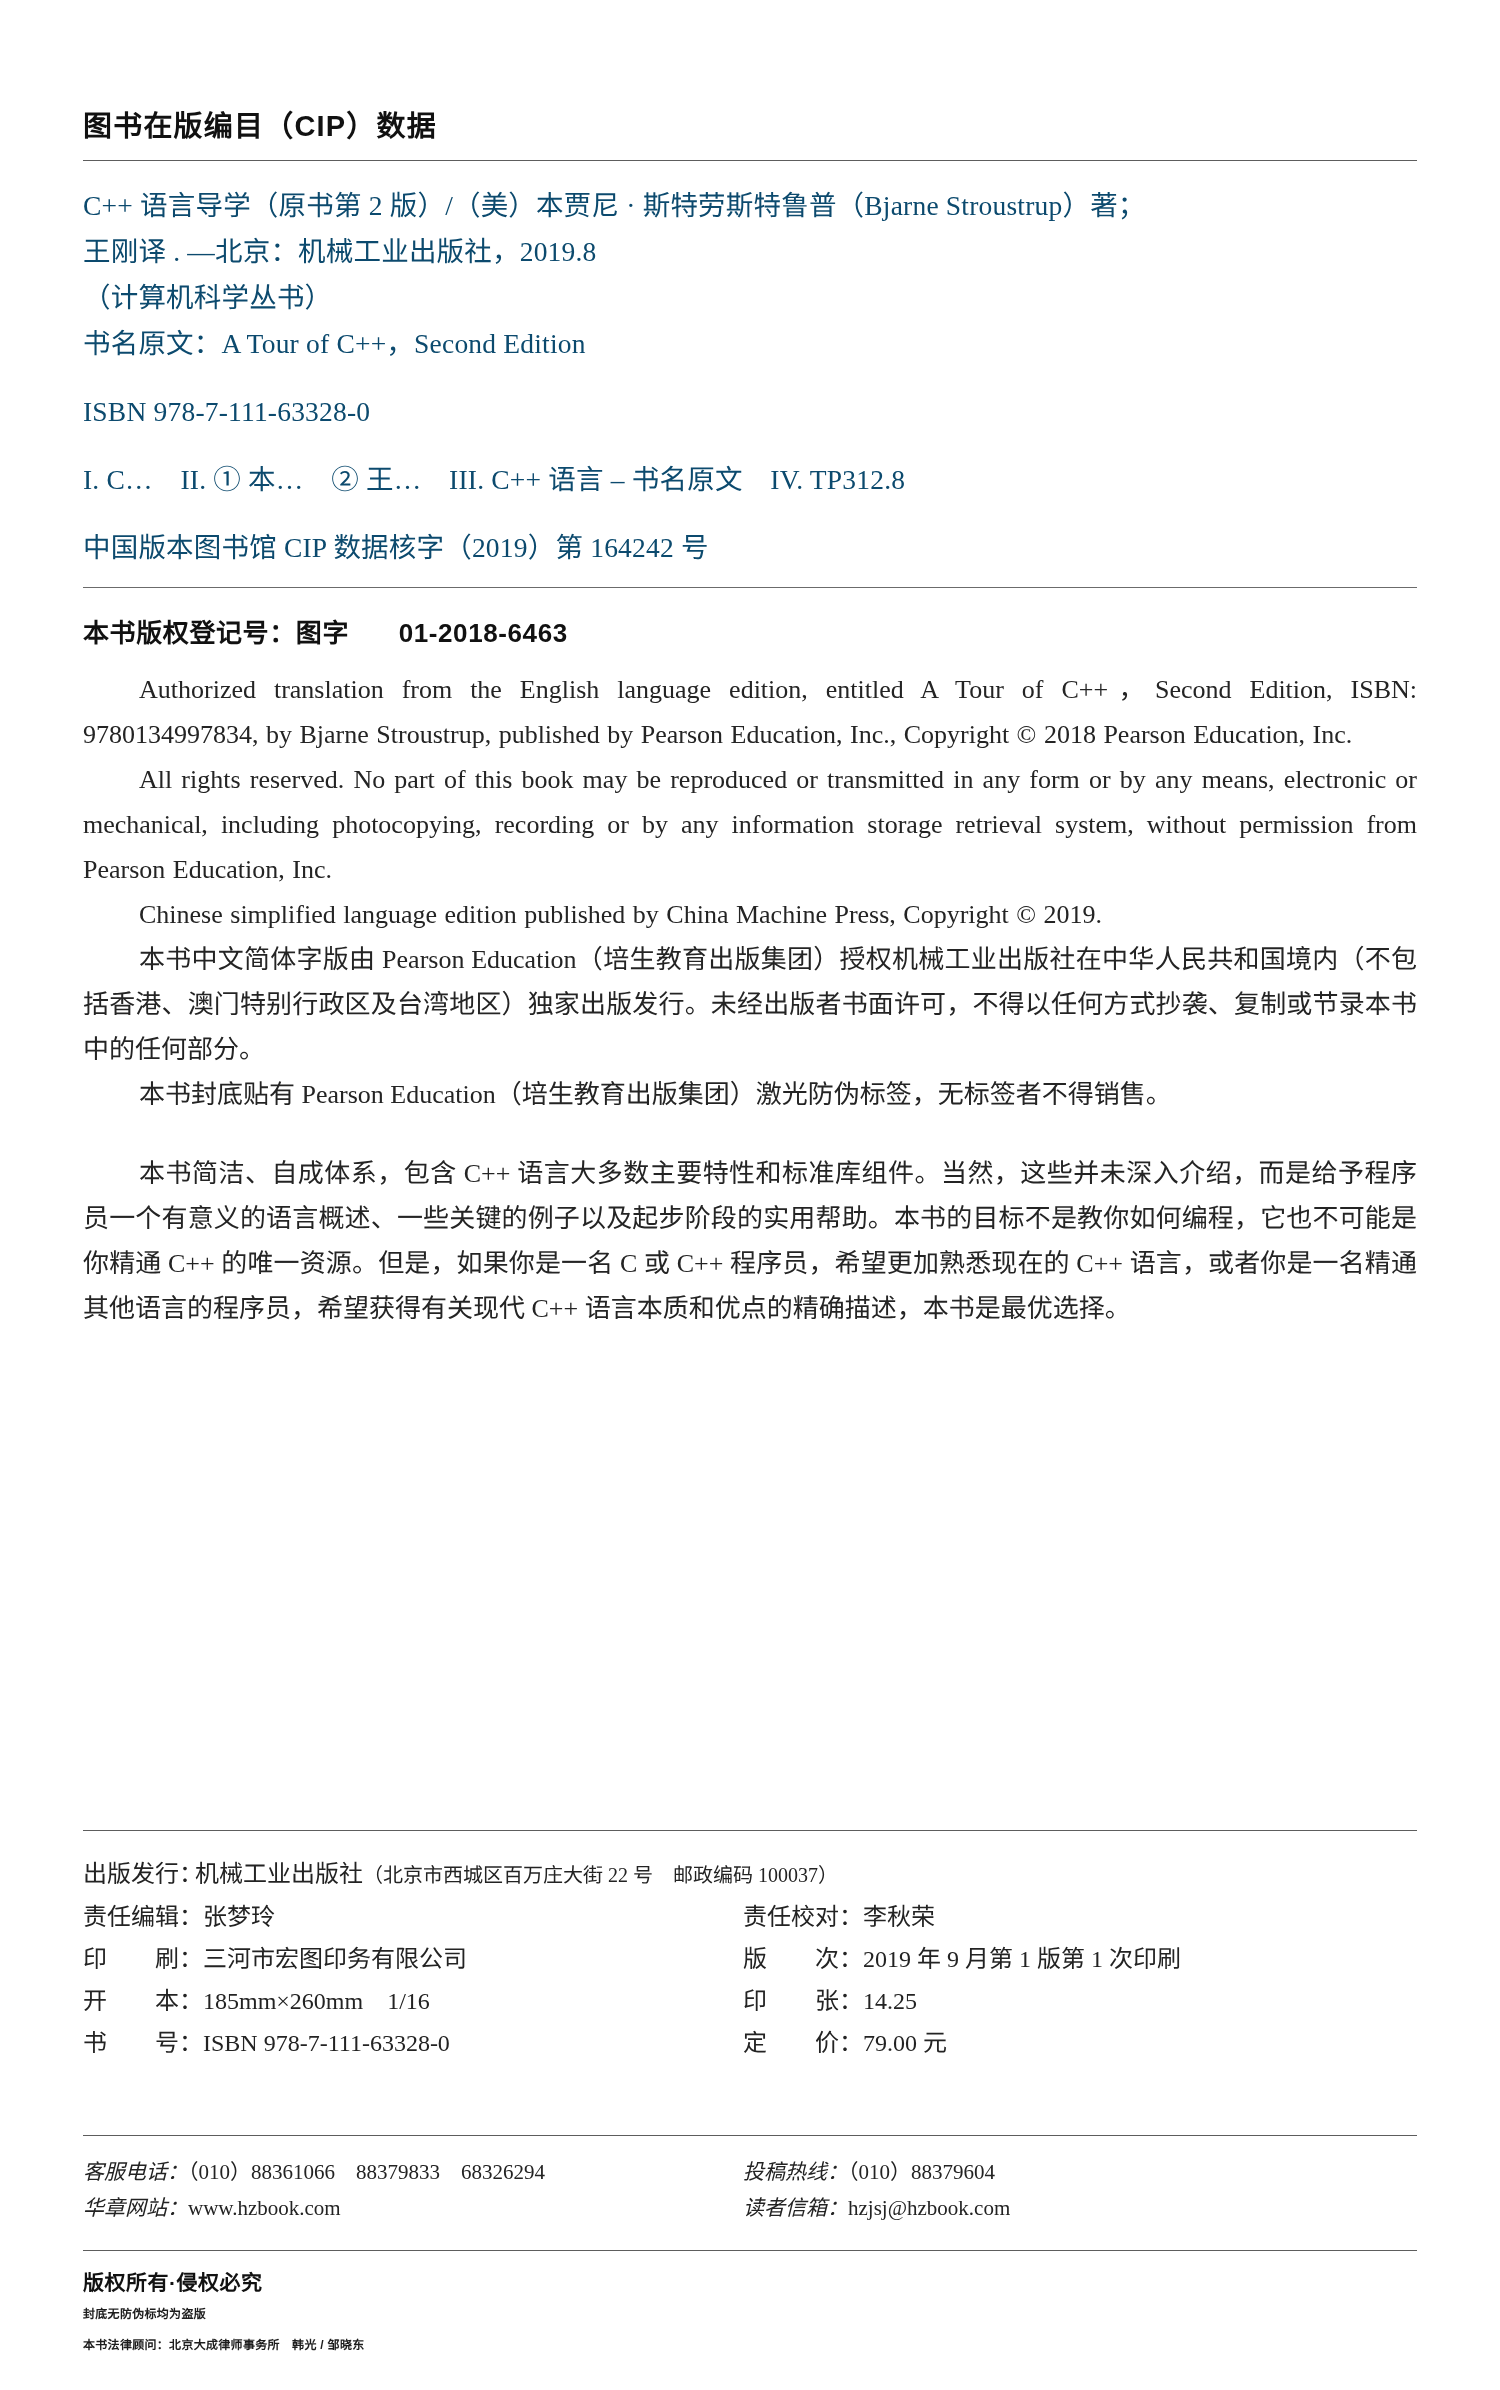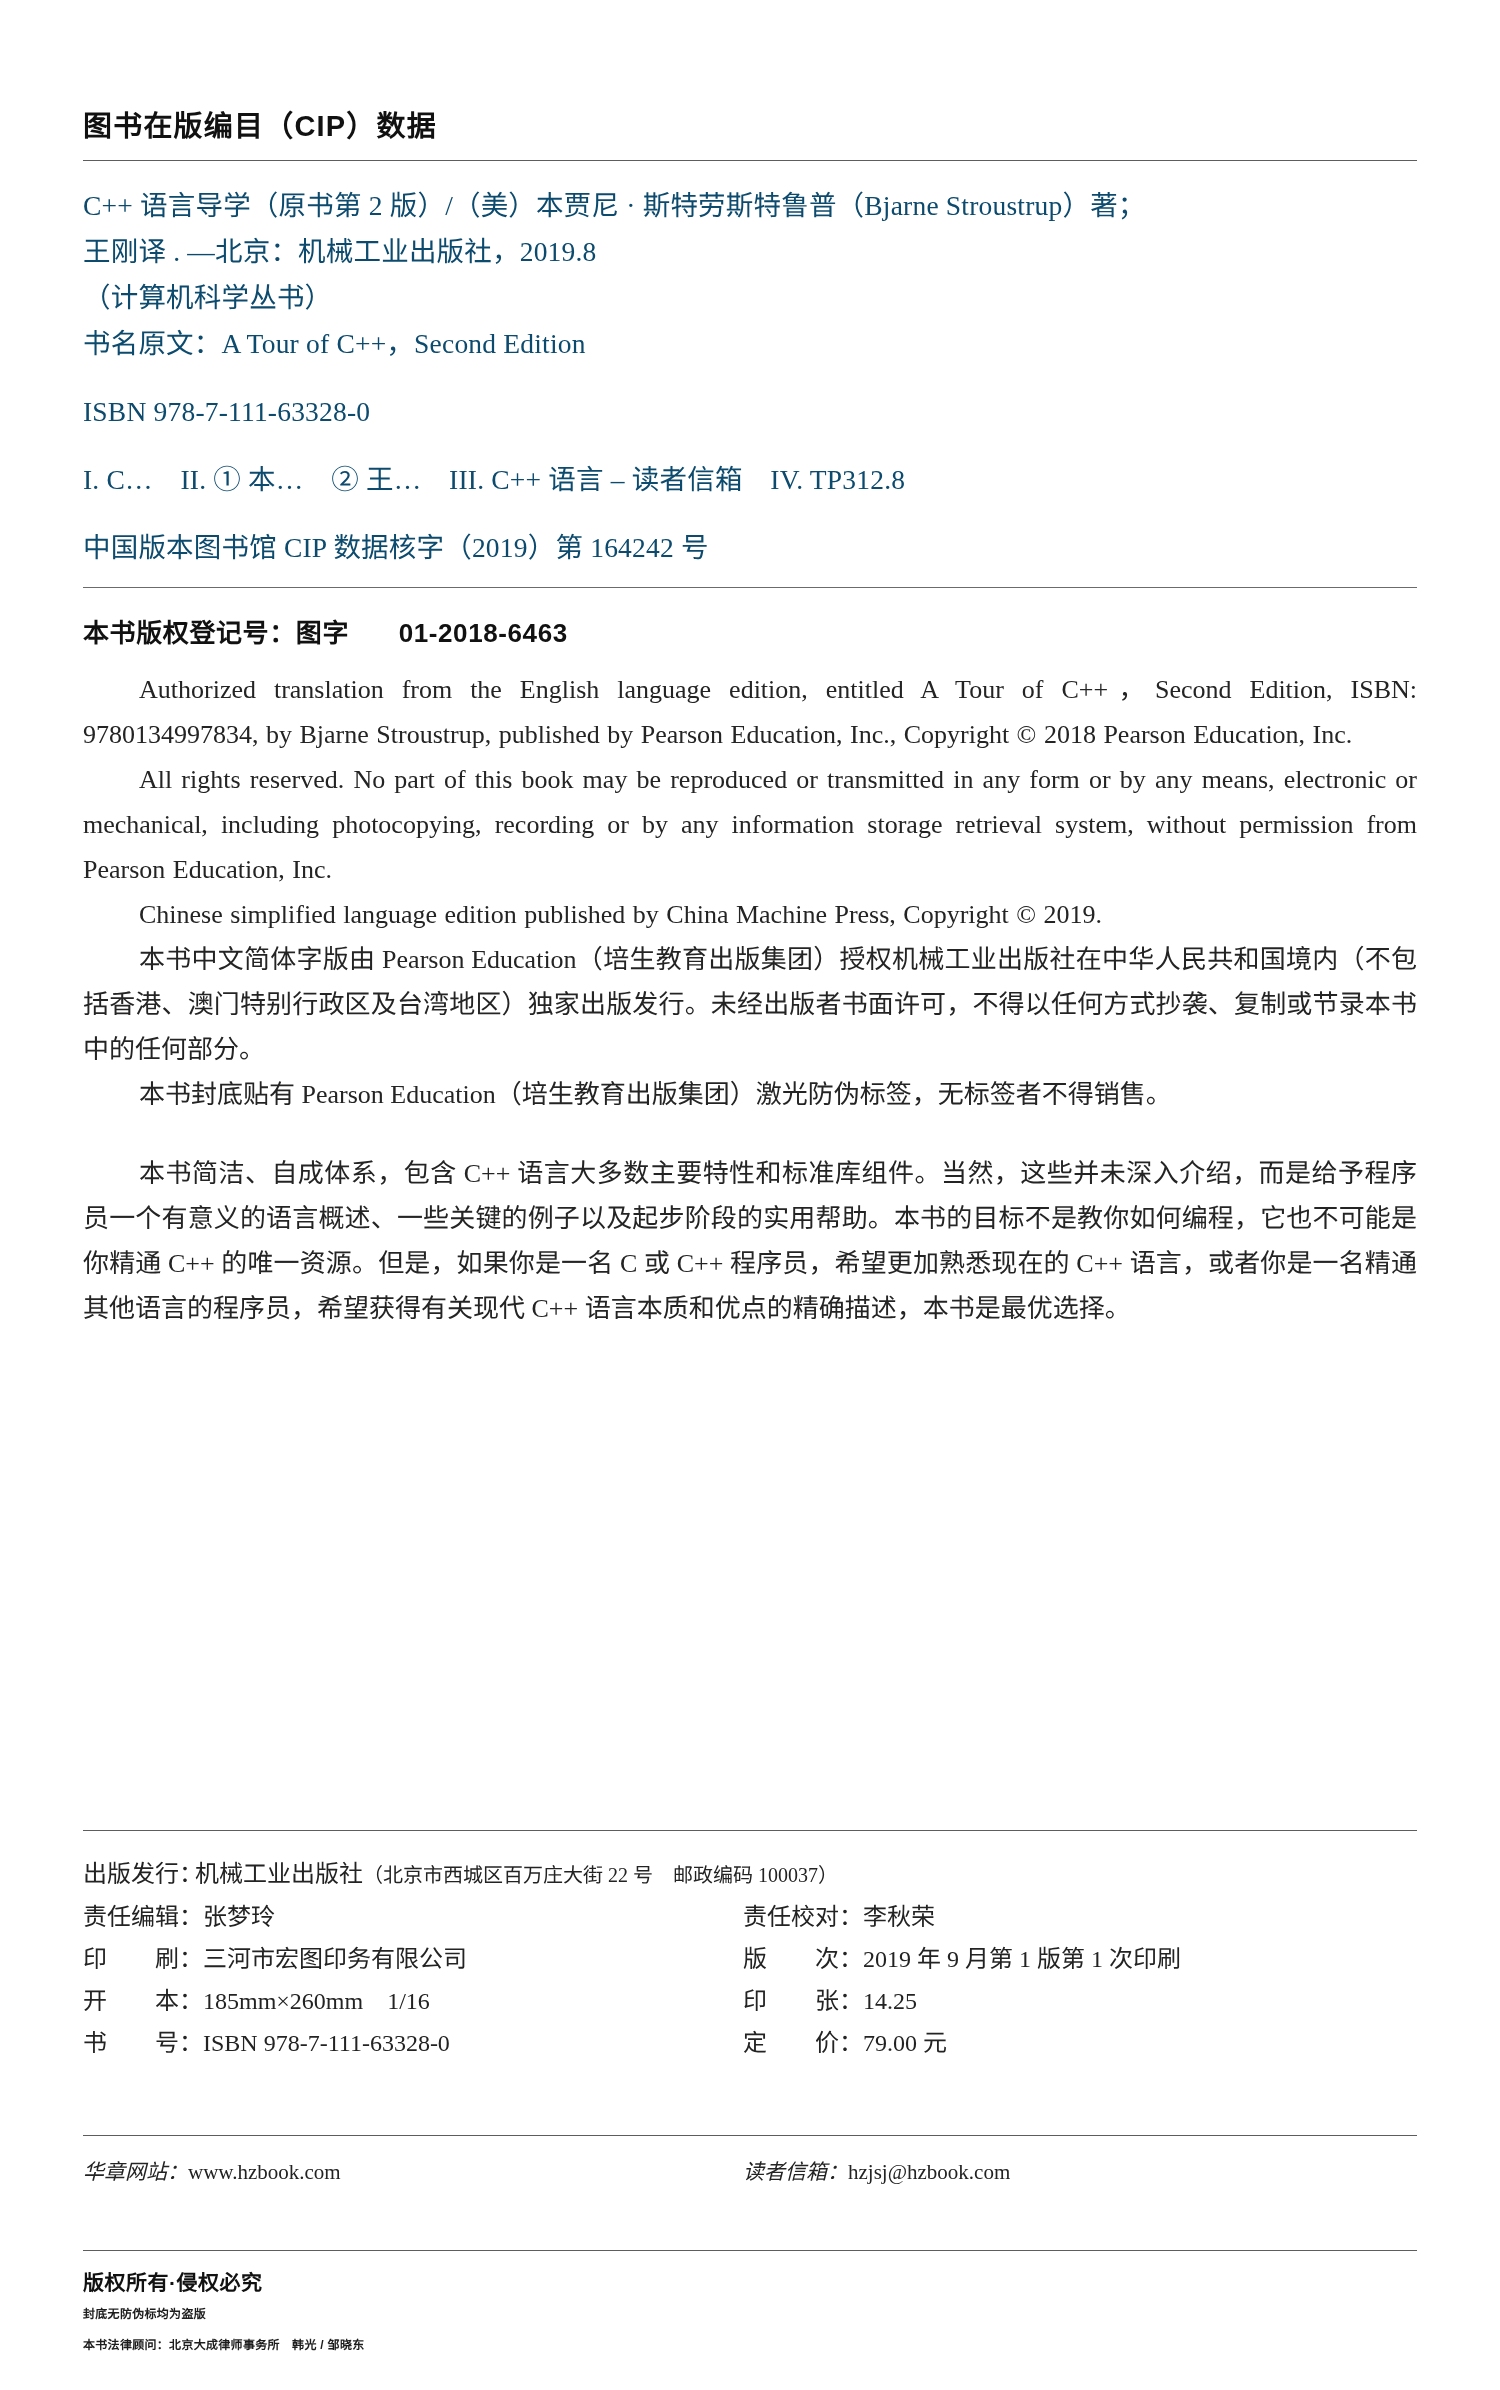--- a/index.html
+++ b/index.html
@@ -208,21 +208,21 @@
     <div class="rule"></div>
 
     <div class="cip-block">
       <div class="cip-line">C++ 语言导学（原书第 2 版）/（美）本贾尼 · 斯特劳斯特鲁普（Bjarne Stroustrup）著；</div>
       <div class="cip-line">王刚译 . —北京：机械工业出版社，2019.8</div>
       <div class="cip-line">（计算机科学丛书）</div>
       <div class="cip-line">书名原文：A Tour of C++，Second Edition</div>
 
       <div class="cip-line cip-gap">ISBN 978-7-111-63328-0</div>
 
-      <div class="cip-line cip-gap">I. C…　II. ① 本…　② 王…　III. C++ 语言 – 读者信箱　IV. TP312.8</div>
+      <div class="cip-line cip-gap">I. C…　II. ① 本…　② 王…　III. C++ 语言 – 书名原文　IV. TP312.8</div>
 
       <div class="cip-line cip-gap">中国版本图书馆 CIP 数据核字（2019）第 164242 号</div>
     </div>
 
     <div class="rule thin"></div>
 
     <div class="regno">
       <span>本书版权登记号：图字</span>
       <span style="display:inline-block;width:34px"></span>
       <span>01-2018-6463</span>
@@ -294,20 +294,28 @@
       <div class="imp-col-r">
         <span class="imp-label">定　　价：</span>
         <span class="imp-value">79.00 元</span>
       </div>
     </div>
   </div>
 
   <div class="contact">
     <div class="rule-top"></div>
 
+    <div class="contact-row">
+      <div class="contact-col-l">
+        <span class="contact-label">客服电话：</span><span>（010）88361066　88379833　68326294</span>
+      </div>
+      <div class="contact-col-r">
+        <span class="contact-label">投稿热线：</span><span>（010）88379604</span>
+      </div>
+    </div>
 
     <div class="contact-row">
       <div class="contact-col-l">
         <span class="contact-label">华章网站：</span><span>www.hzbook.com</span>
       </div>
       <div class="contact-col-r">
         <span class="contact-label">读者信箱：</span><span>hzjsj@hzbook.com</span>
       </div>
     </div>
   </div>

